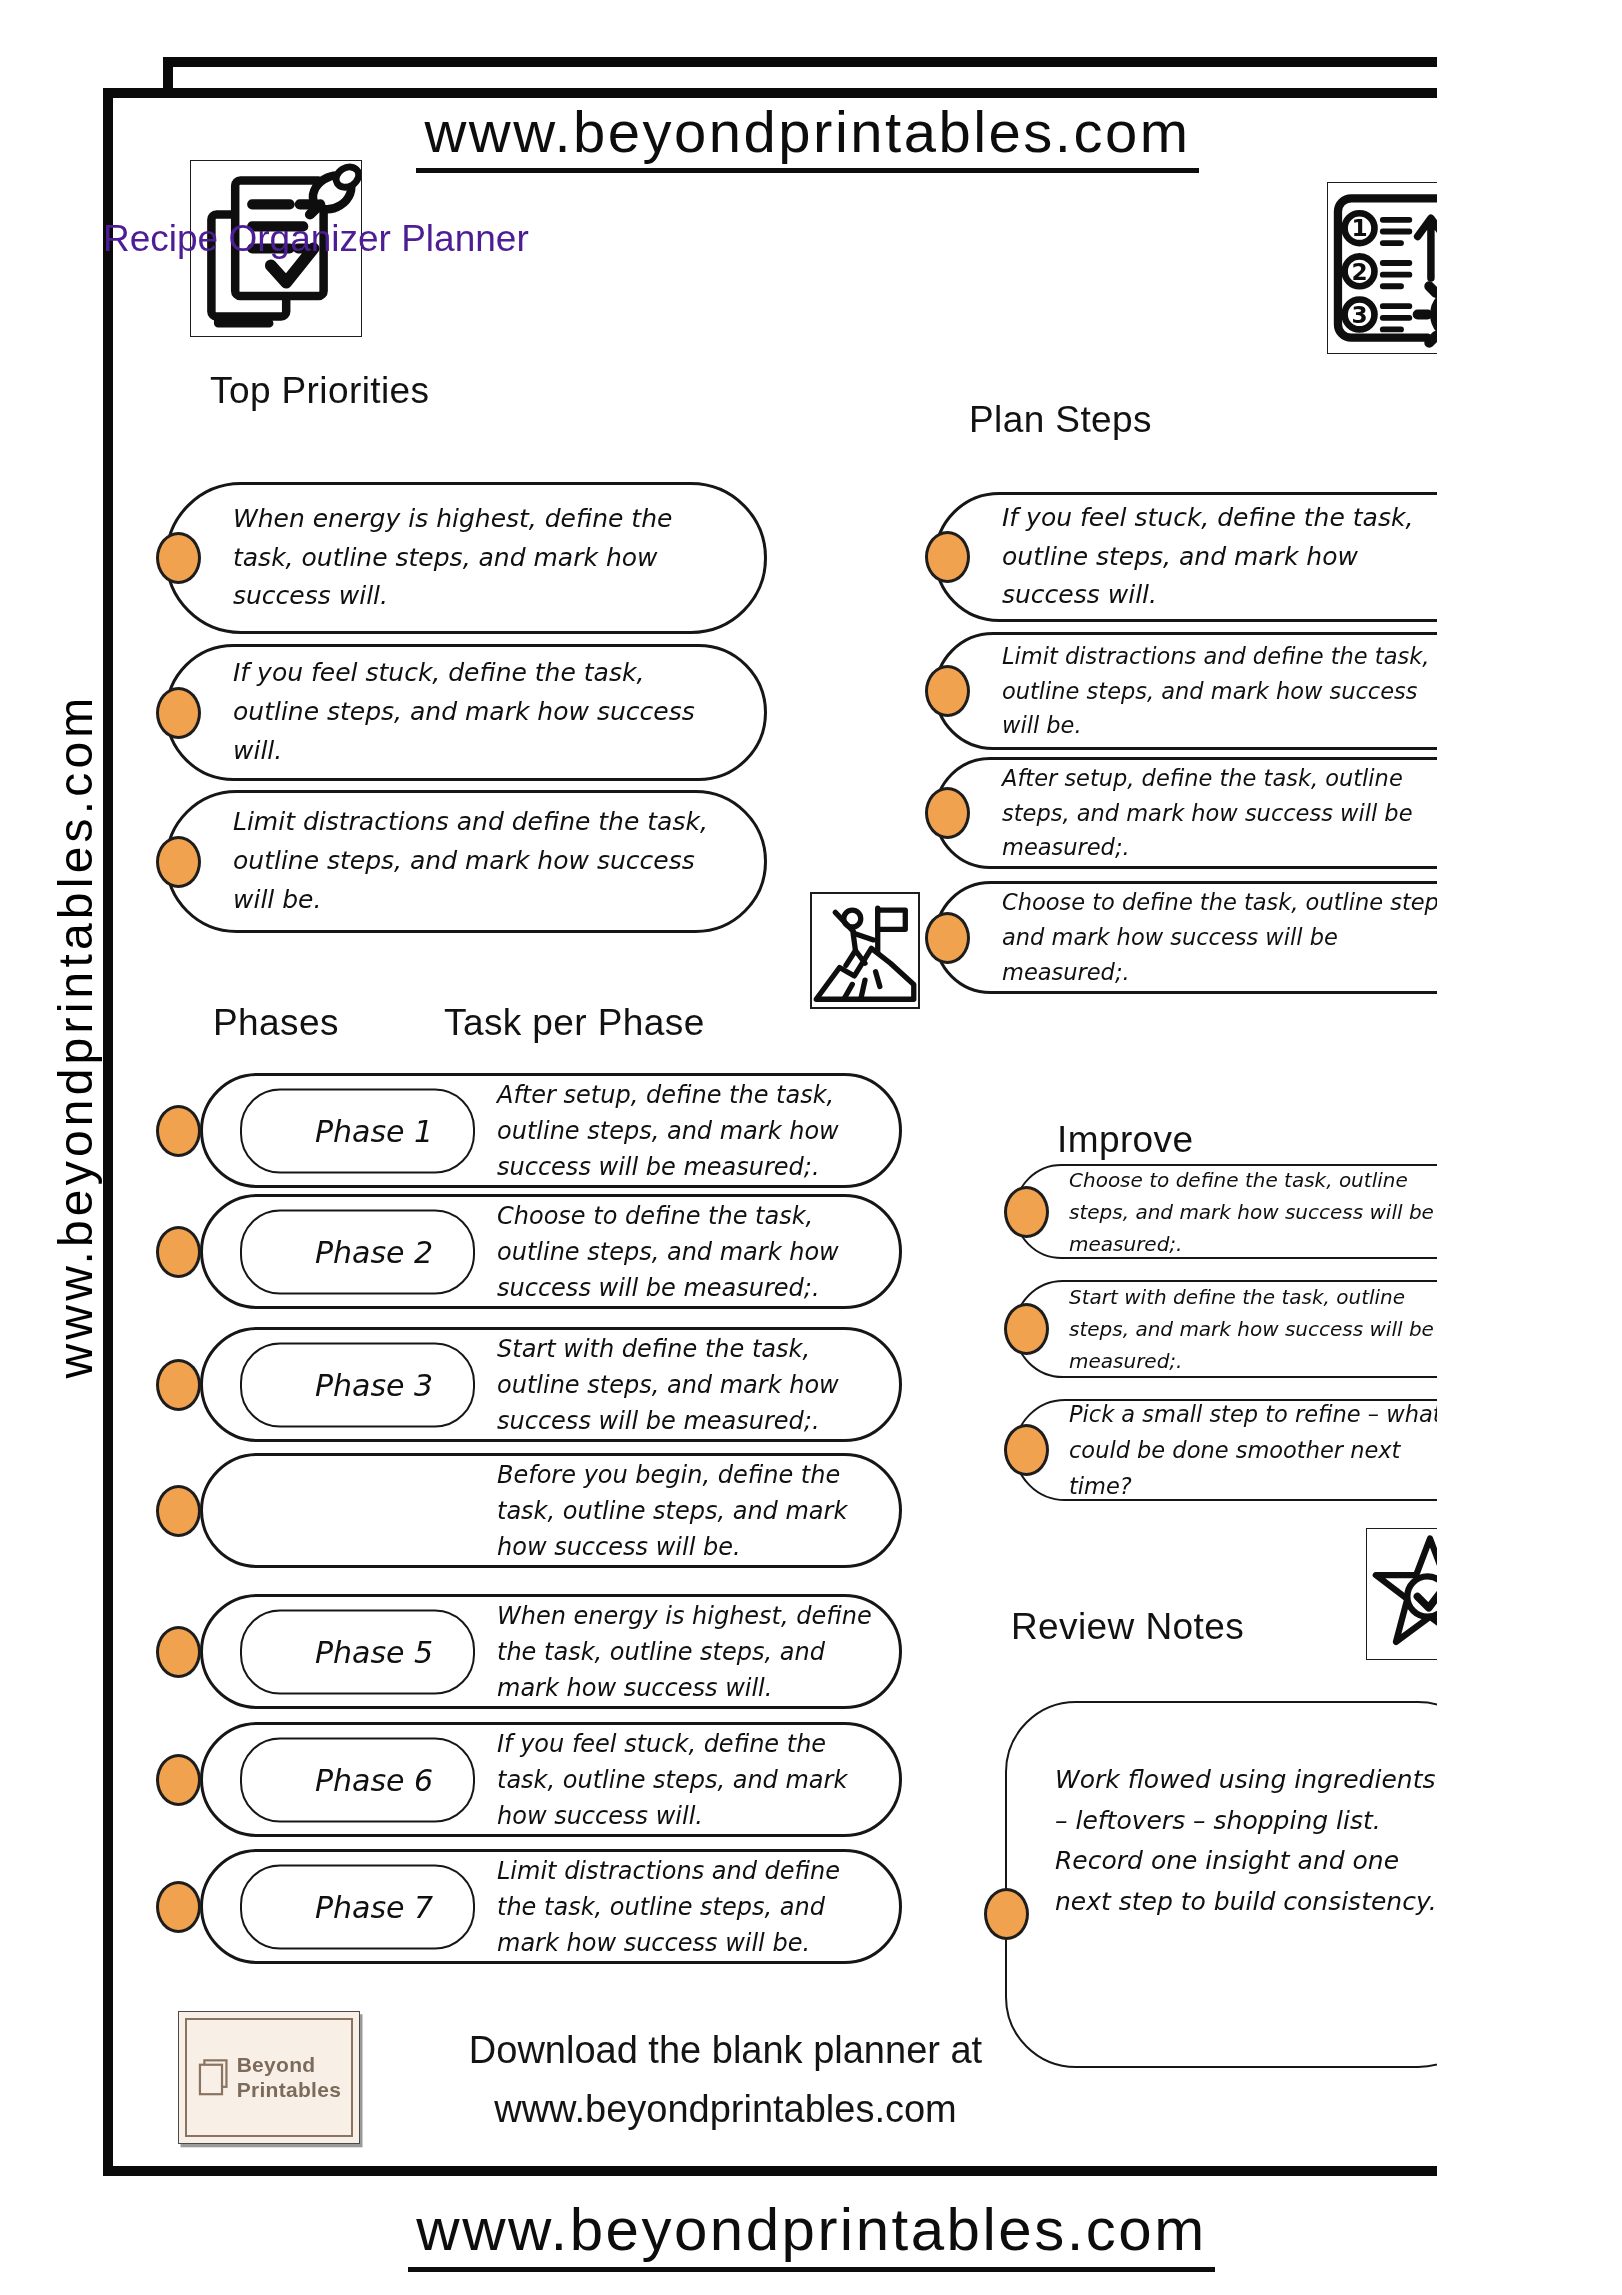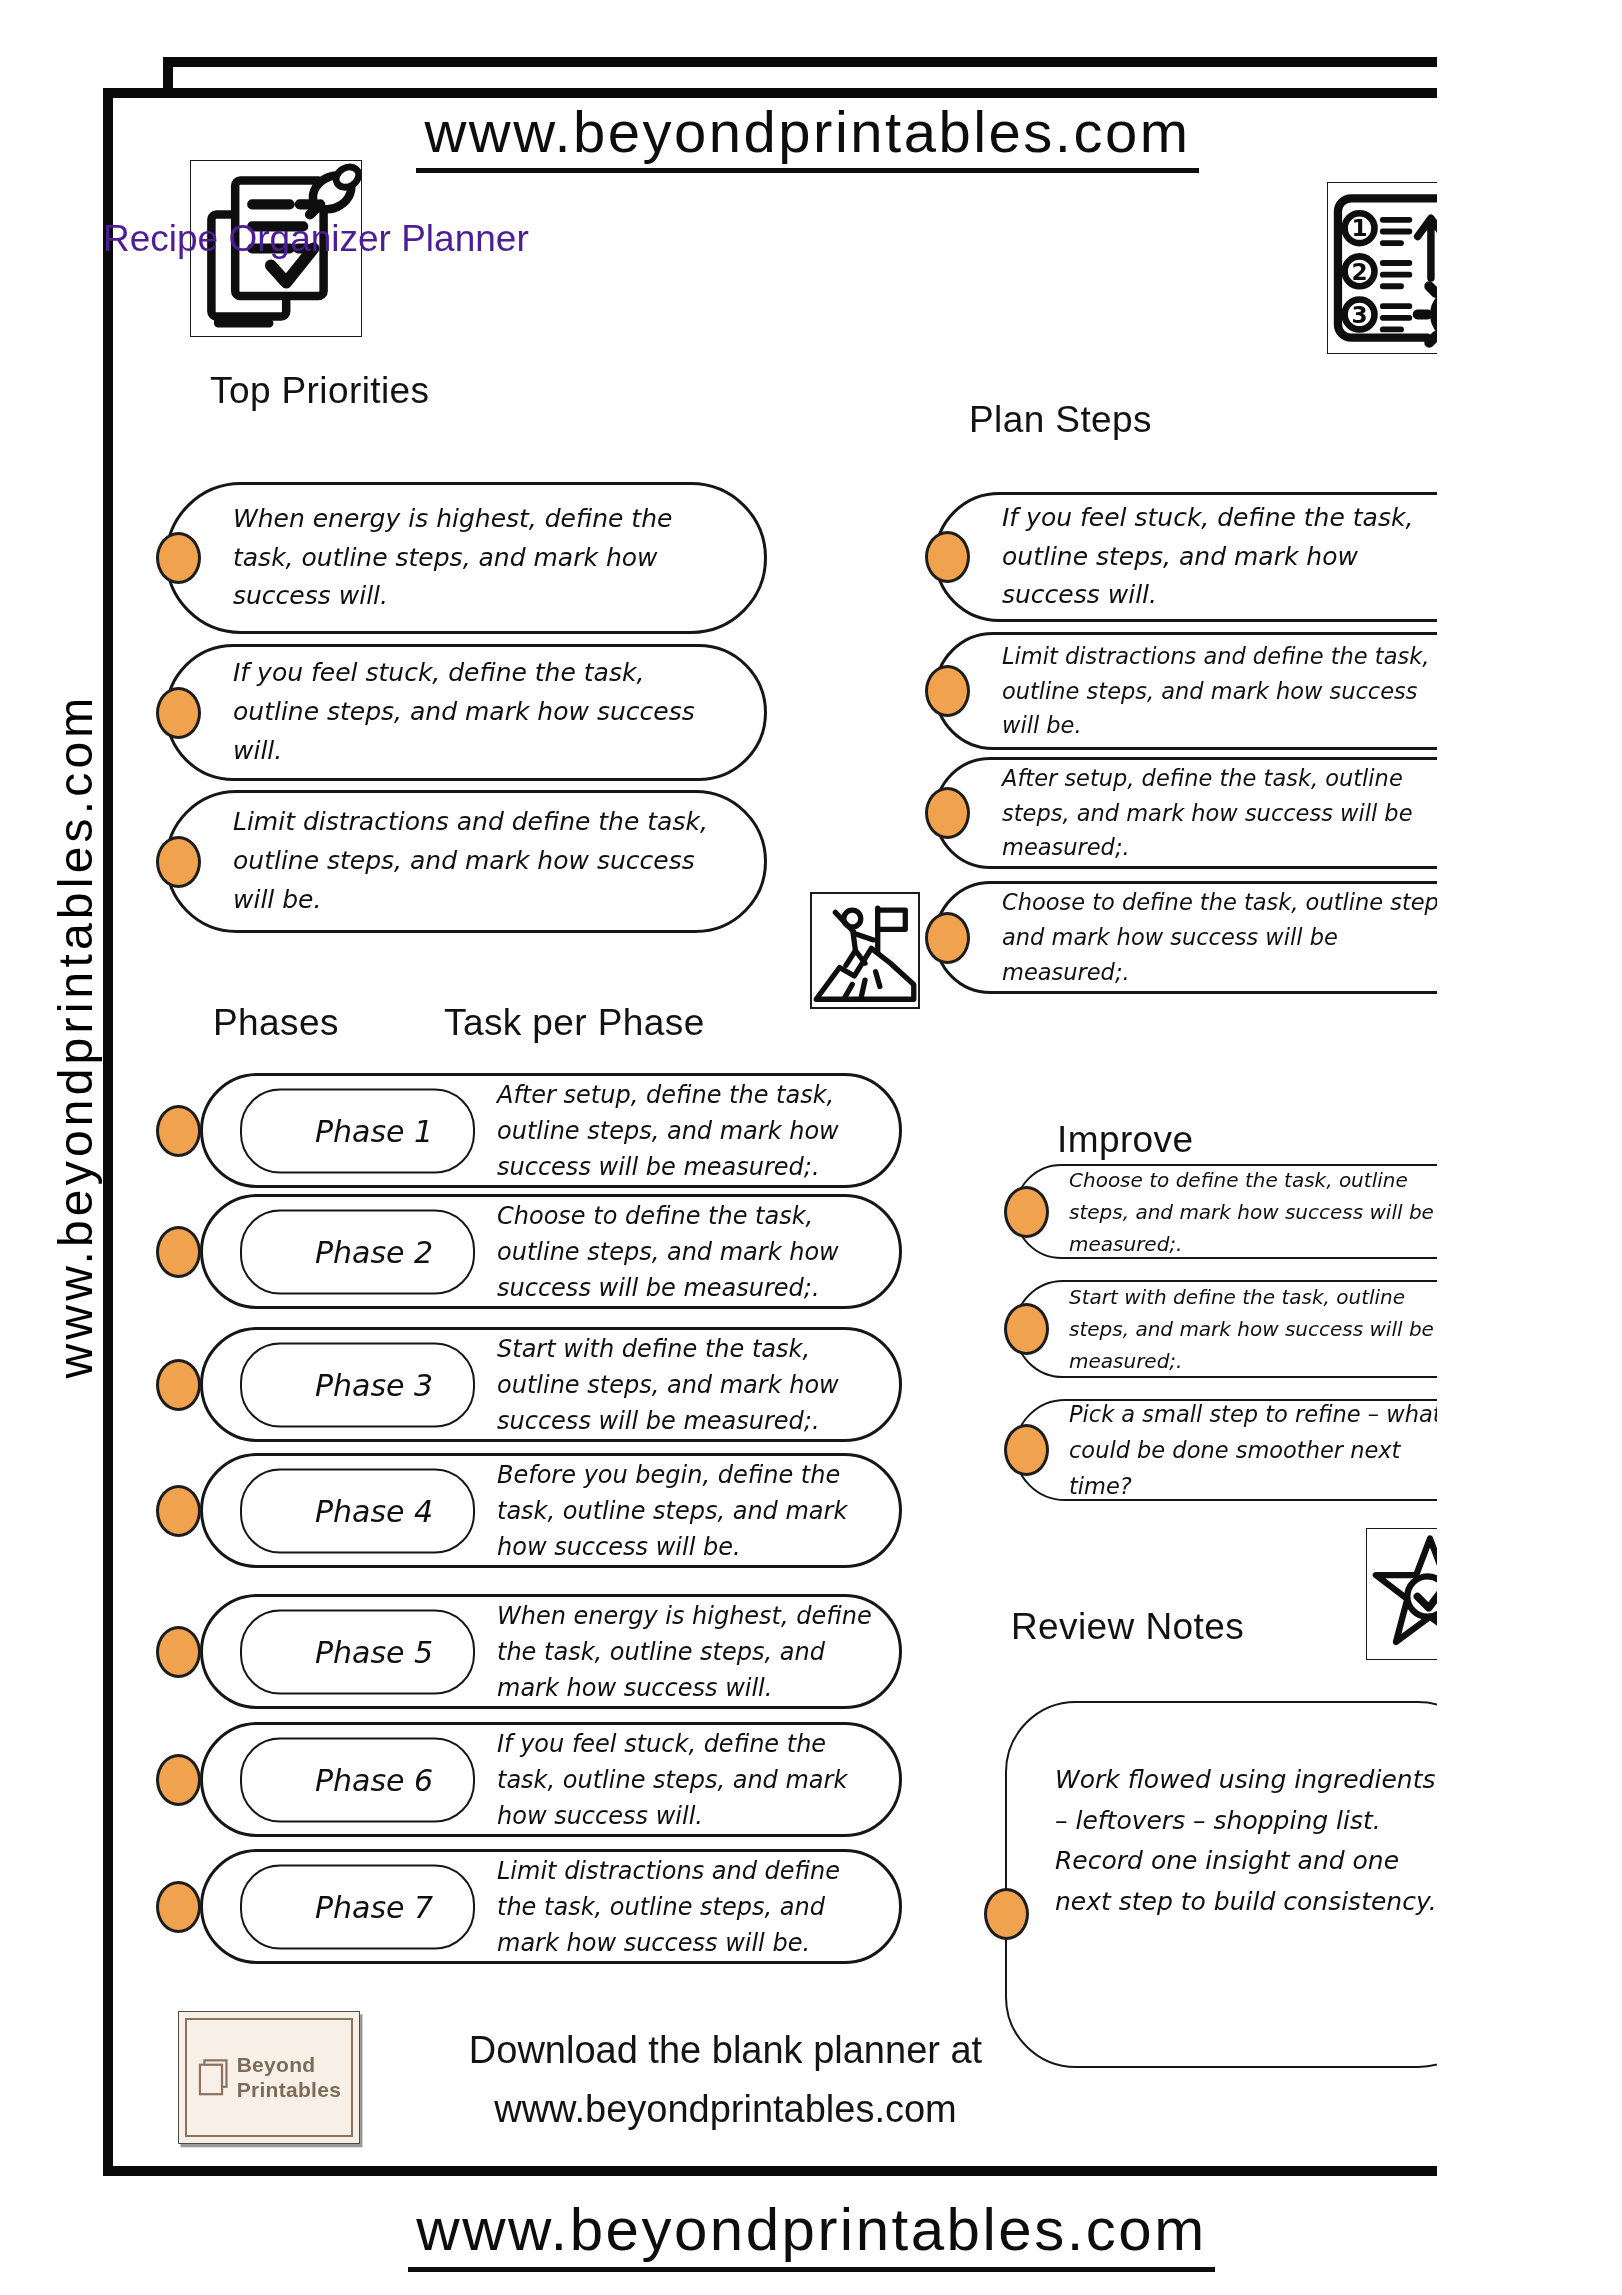--- a/index.html
+++ b/index.html
@@ -195,23 +195,20 @@
   </div>
   <div class="abs phase-row" style="left:200px;top:1327px;width:702px;height:115px;">
     <span class="dot"></span>
     <div class="phase-label-box">
       <span>Phase 3</span>
       </div>
     <div class="phase-task">Start with define the task, outline steps, and mark how success will be measured;.</div>
   </div>
   <div class="abs phase-row" style="left:200px;top:1453px;width:702px;height:115px;">
     <span class="dot"></span>
-    <div class="phase-label-box">
-      <span>Phase 4</span>
-      </div>
     <div class="phase-task">Before you begin, define the task, outline steps, and mark how success will be.</div>
   </div>
   <div class="abs phase-row" style="left:200px;top:1594px;width:702px;height:115px;">
     <span class="dot"></span>
     <div class="phase-label-box">
       <span>Phase 5</span>
       </div>
     <div class="phase-task">When energy is highest, define the task, outline steps, and mark how success will.</div>
   </div>
   <div class="abs phase-row" style="left:200px;top:1722px;width:702px;height:115px;">

